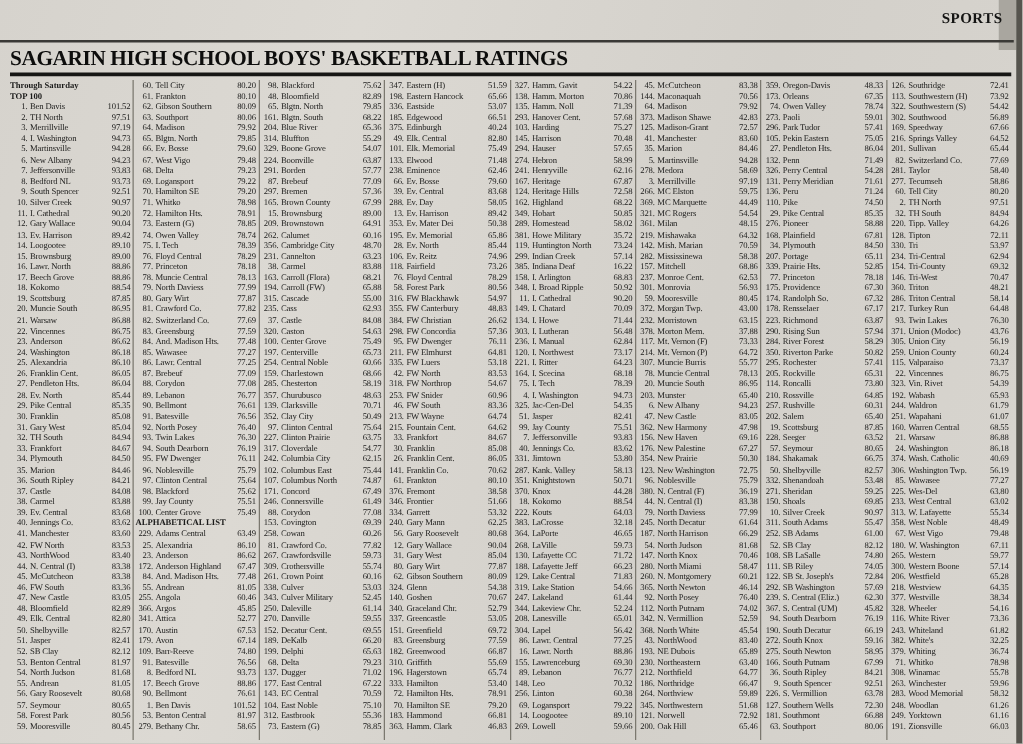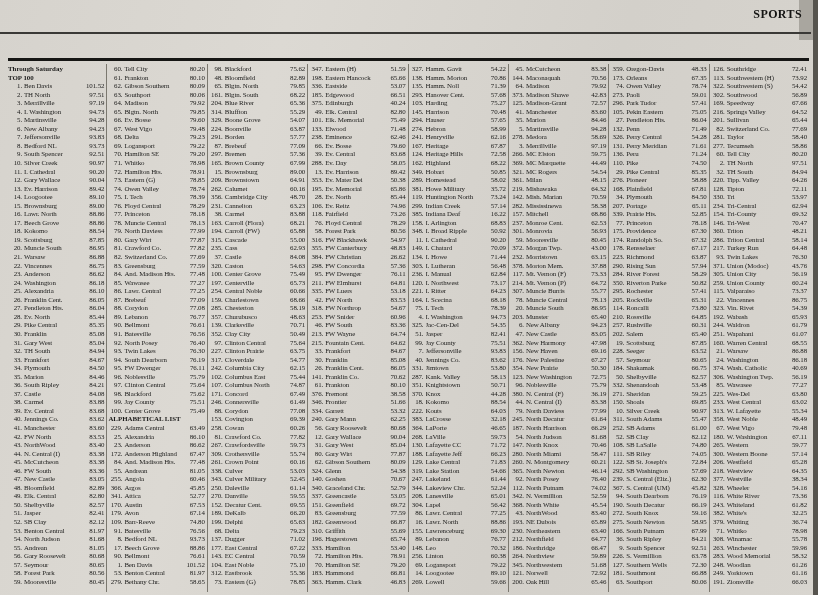--- a/index.html
+++ b/index.html
@@ -30,20 +30,21 @@
   .row.hdr { font-weight:bold; letter-spacing:0; }
 </style>
 </head>
 <body>
 
 <div class="page">
   <div class="scan-blot"></div>
   <div class="scan-edge"></div>
   <div class="masthead">SPORTS</div>
   <div class="rule-top"></div>
+  <h1 class="headline" style="margin:0;">SAGARIN HIGH SCHOOL BOYS' BASKETBALL RATINGS</h1>
   <div class="rule-head"></div>
   <div class="cols">
       <div class="col">
         <div class="row hdr">Through Saturday</div>
         <div class="row hdr">TOP 100</div>
         <div class="row">
           <span class="rank">1.</span>
           <span class="name">Ben Davis</span>
           <span class="rate">101.52</span>
         </div>

